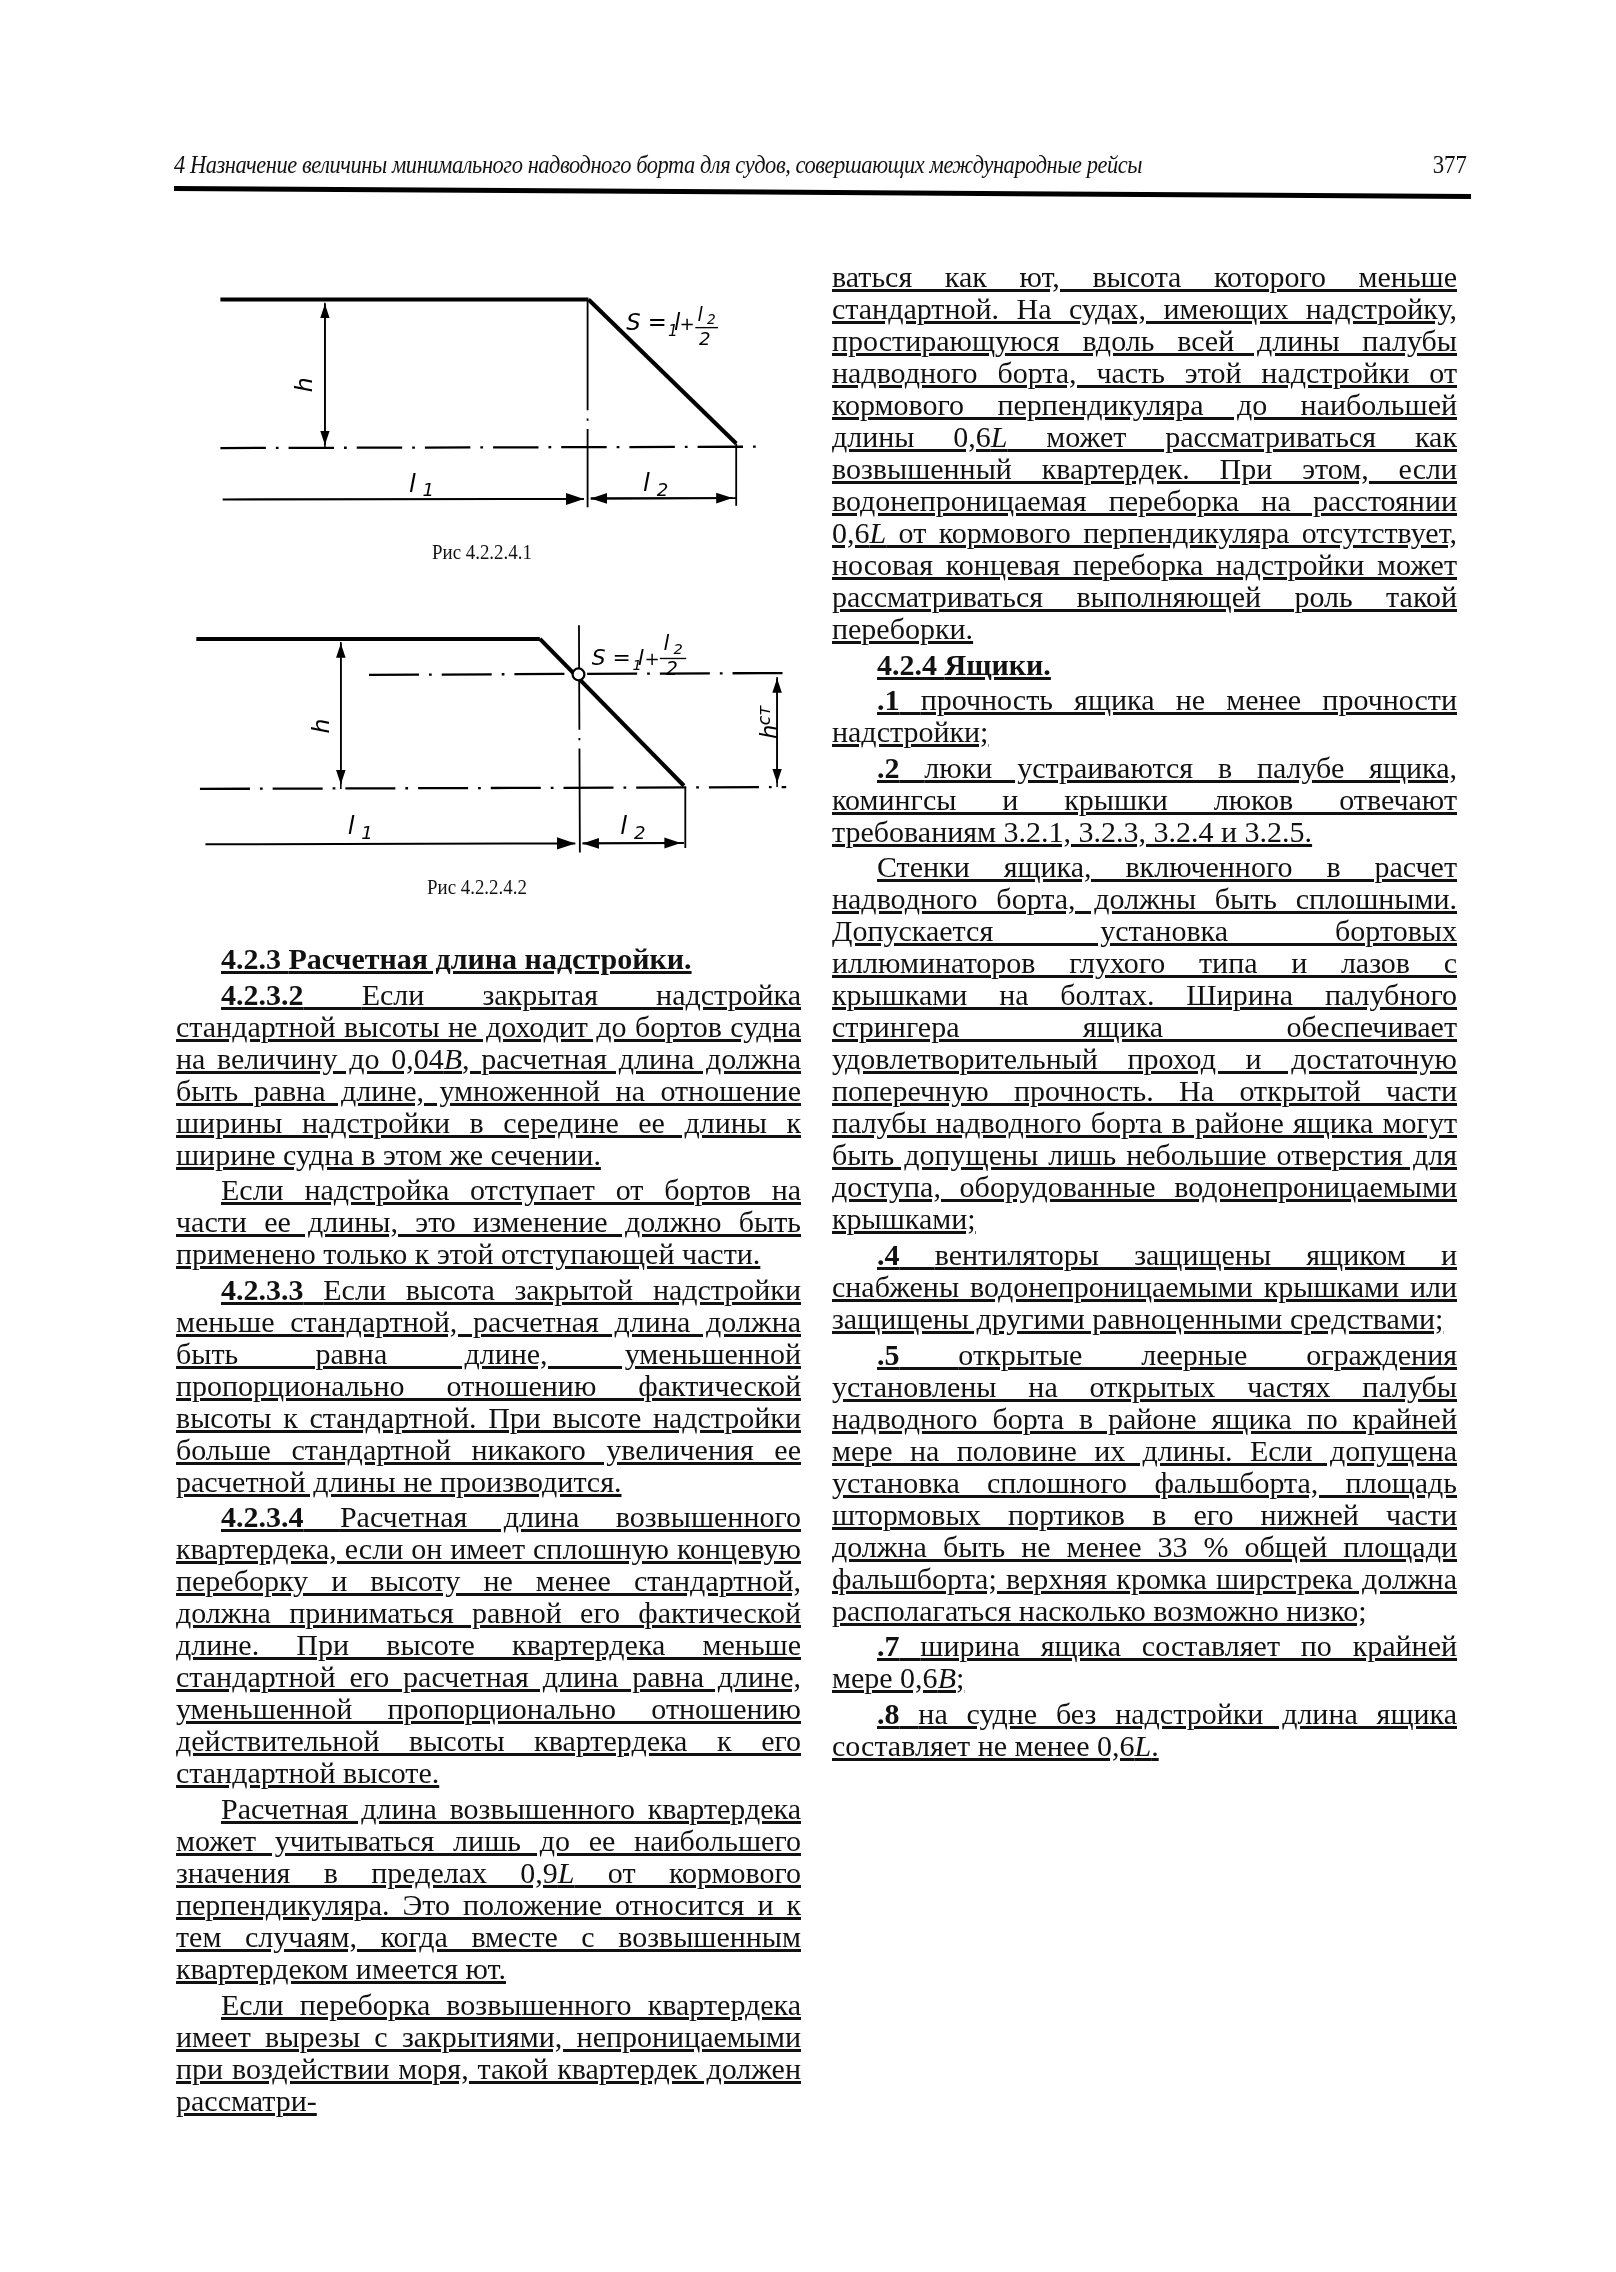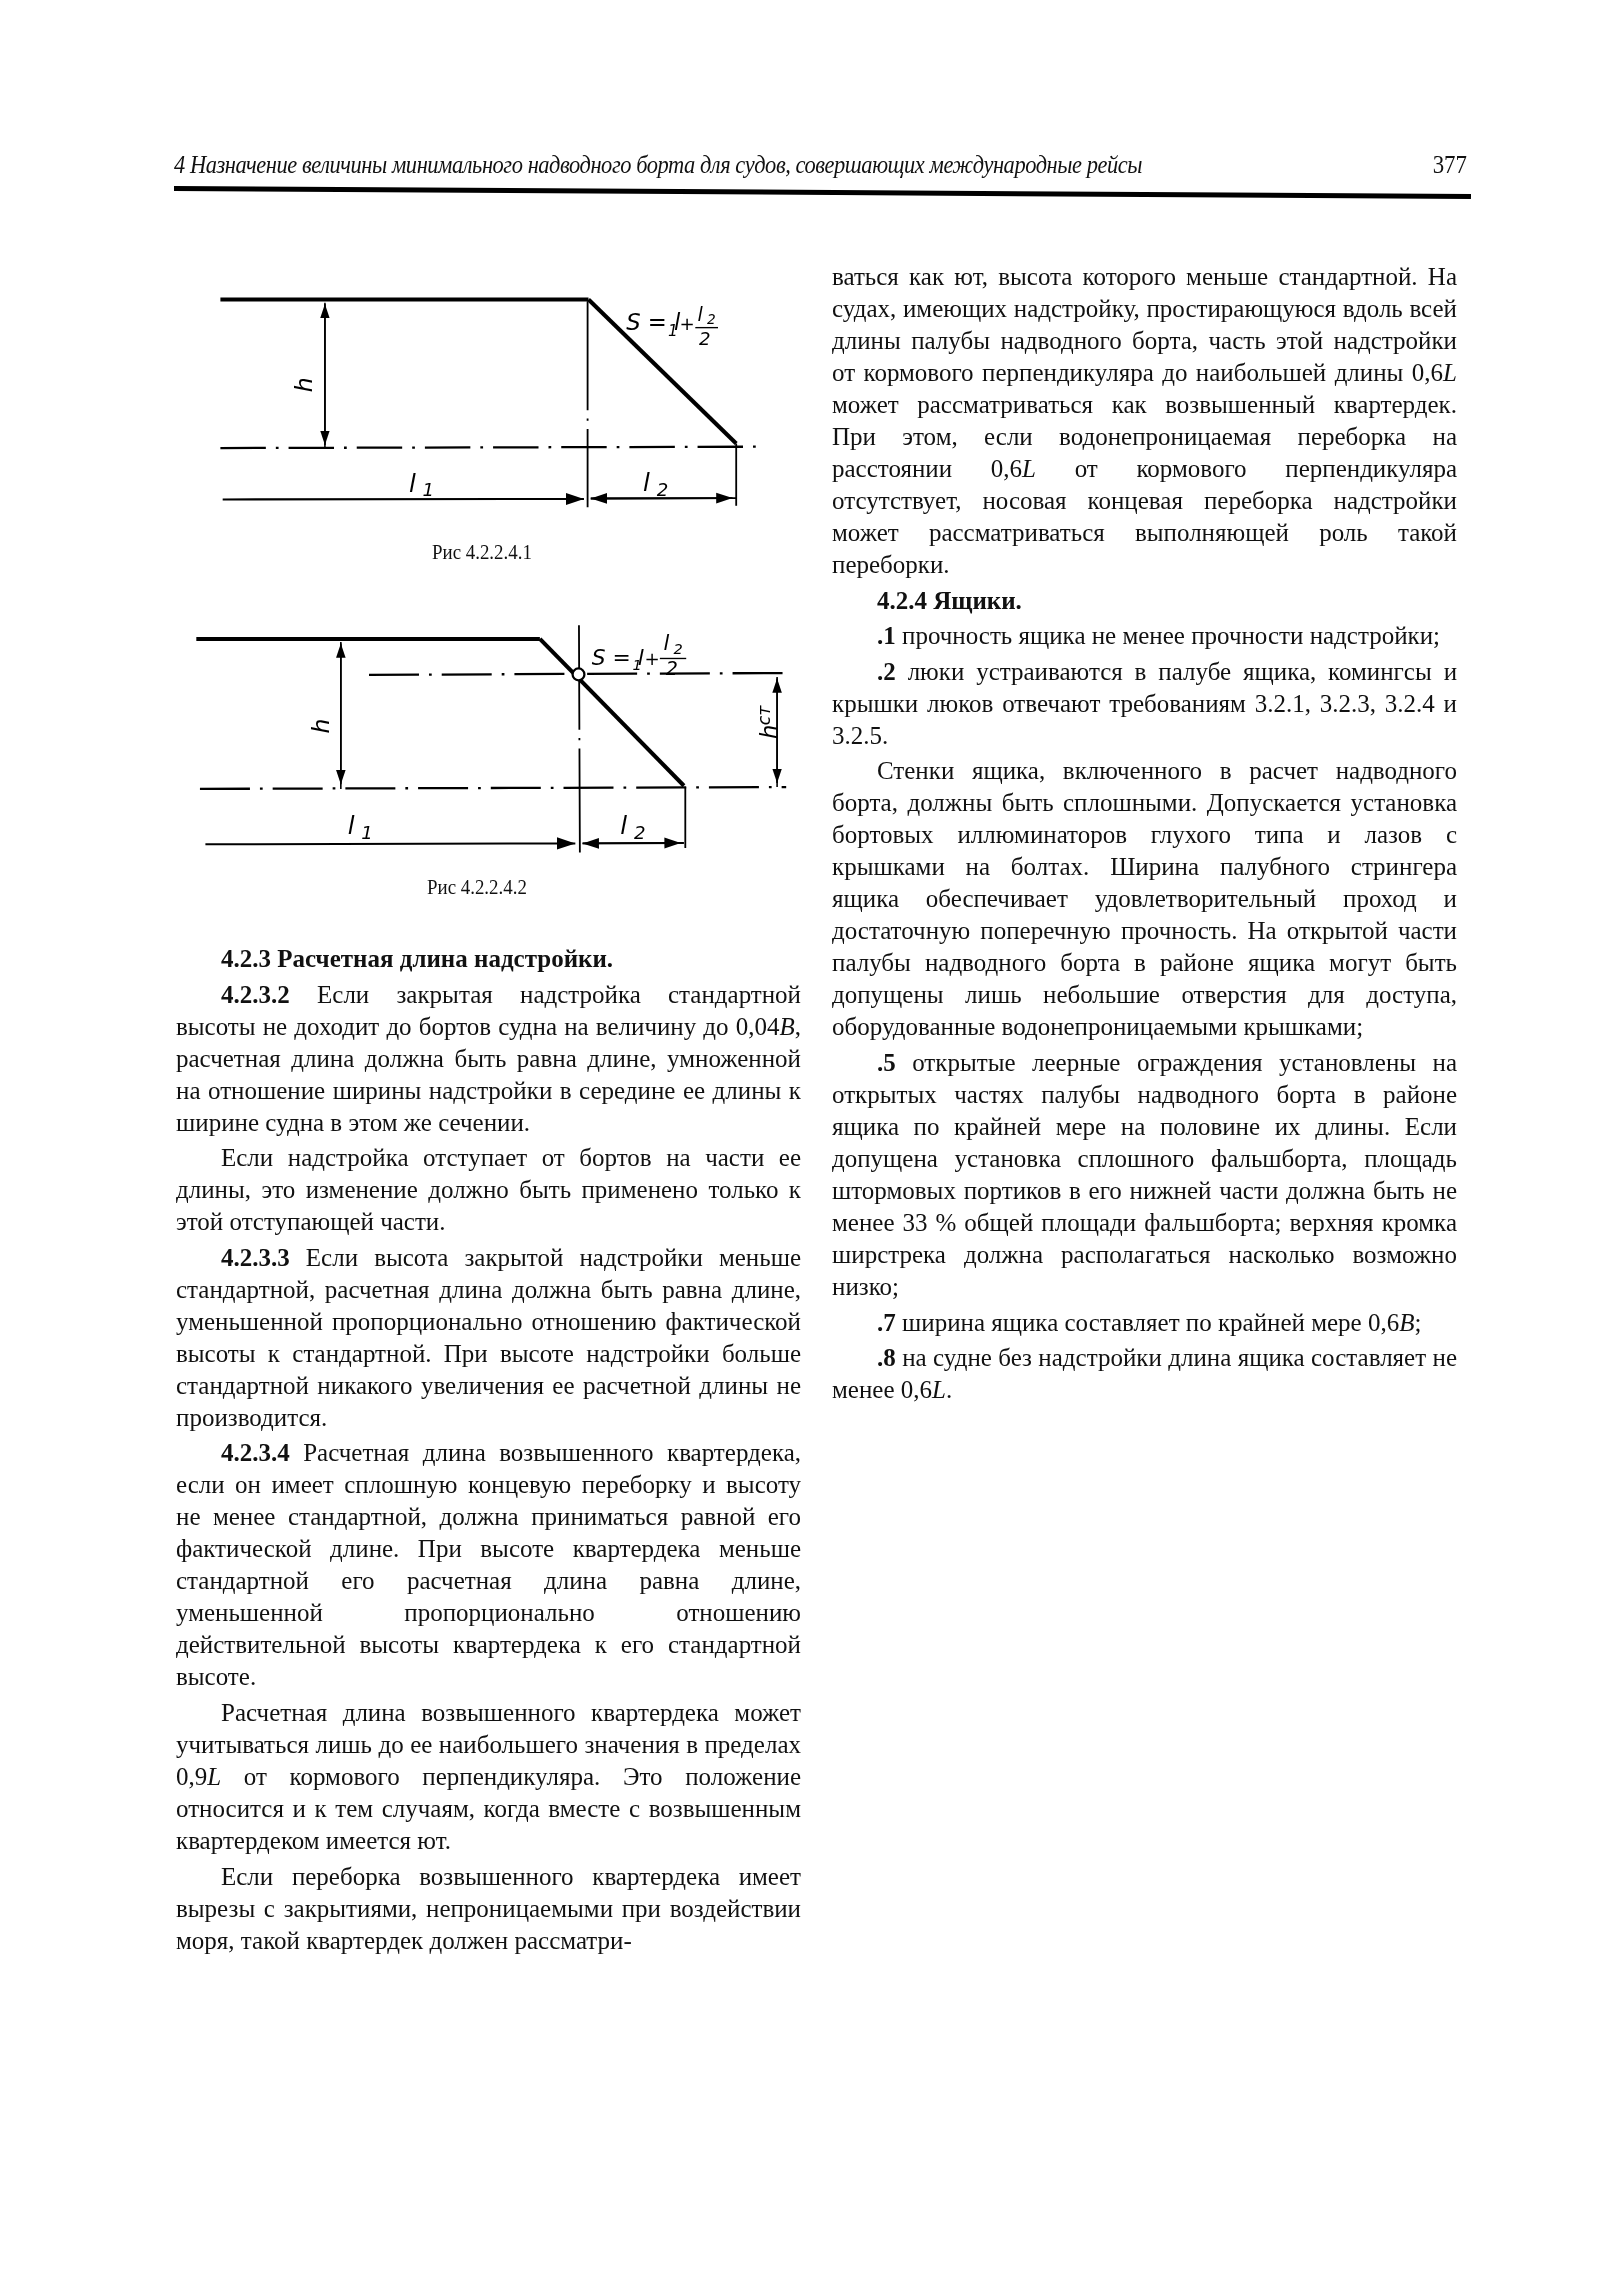--- a/index.html
+++ b/index.html
@@ -6,21 +6,21 @@
   body { width:1616px; height:2279px; position:relative; overflow:hidden;
          font-family:"Liberation Serif","DejaVu Serif",serif; color:#111; }
   .header { position:absolute; left:174px; top:150px; width:1297px; height:36px; }
   .header-title { position:absolute; left:0; top:0; font-style:italic; font-size:25.5px;
                   letter-spacing:-0.5px; transform:scaleX(0.88); transform-origin:left top; white-space:nowrap; }
   .header-page { position:absolute; right:4.5px; top:0; font-size:26px; transform:scaleX(0.88); transform-origin:right top; }
   .header-rule { position:absolute; left:174px; top:186px; width:1297px; height:4.5px; background:#000;
                  transform:rotate(0.35deg); transform-origin:left center; }
   .figures { position:absolute; left:0; top:0; width:1616px; height:2279px; pointer-events:none; }
   .caption { position:absolute; font-size:21px; transform:scaleX(0.9); transform-origin:left top; white-space:nowrap; }
-  .col { position:absolute; width:625px; font-size:25px; line-height:32px; text-align:justify; }
+  .col { position:absolute; width:625px; font-size:30px; line-height:32px; text-align:justify;text-decoration:underline; }
   .col p { margin:0 0 3.6px 0; text-indent:45px; transform-origin:left top; }
   .col p.noindent { text-indent:0; }
   .col b { font-weight:bold; }
   .col i { font-style:italic; }
   .col-left { left:176px; top:943px; }
   .col-right { left:832px; top:261px; }
   .heading { font-weight:bold; }
   .fig-label { font-family:"DejaVu Sans",sans-serif; font-style:italic; }
 </style>
 </head>
@@ -108,17 +108,18 @@
   <p><span>Расчетная длина возвышенного квартердека может учитываться лишь до ее наибольшего значения в пределах 0,9</span><i>L</i><span> от кормового перпендикуляра. Это положение относится и к тем случаям, когда вместе с возвышенным квартердеком имеется ют.</span></p>
   <p>Если переборка возвышенного квартердека имеет вырезы с закрытиями, непроницаемыми при воздействии моря, такой квартердек должен рассматри-</p>
 </div>
 
 <div class="col col-right">
   <p class="noindent"><span>ваться как ют, высота которого меньше стандартной. На судах, имеющих надстройку, простирающуюся вдоль всей длины палубы надводного борта, часть этой надстройки от кормового перпендикуляра до наибольшей длины 0,6</span><i>L</i><span> может рассматриваться как возвышенный квартердек. При этом, если водонепроницаемая переборка на расстоянии 0,6</span><i>L</i><span> от кормового перпендикуляра отсутствует, носовая концевая переборка надстройки может рассматриваться выполняющей роль такой переборки.</span></p>
   <p><b>4.2.4</b> <b>Ящики.</b></p>
   <p><b>.1</b> <span>прочность ящика не менее прочности надстройки;</span></p>
   <p><b>.2</b> <span>люки устраиваются в палубе ящика, комингсы и крышки люков отвечают требованиям 3.2.1, 3.2.3, 3.2.4 и 3.2.5.</span></p>
   <p>Стенки ящика, включенного в расчет надводного борта, должны быть сплошными. Допускается установка бортовых иллюминаторов глухого типа и лазов с крышками на болтах. Ширина палубного стрингера ящика обеспечивает удовлетворительный проход и достаточную поперечную прочность. На открытой части палубы надводного борта в районе ящика могут быть допущены лишь небольшие отверстия для доступа, оборудованные водонепроницаемыми крышками;</p>
+  <p><b>.4</b> <span>вентиляторы защищены ящиком и снабжены водонепроницаемыми крышками или защищены другими равноценными средствами;</span></p>
   <p><b>.5</b> <span>открытые леерные ограждения установлены на открытых частях палубы надводного борта в районе ящика по крайней мере на половине их длины. Если допущена установка сплошного фальшборта, площадь штормовых портиков в его нижней части должна быть не менее 33 % общей площади фальшборта; верхняя кромка ширстрека должна располагаться насколько возможно низко;</span></p>
   <p><b>.7</b> <span>ширина ящика составляет по крайней мере 0,6</span><i>B</i><span>;</span></p>
   <p><b>.8</b> <span>на судне без надстройки длина ящика составляет не менее 0,6</span><i>L</i><span>.</span></p>
 </div>
 
 
 </body></html>

